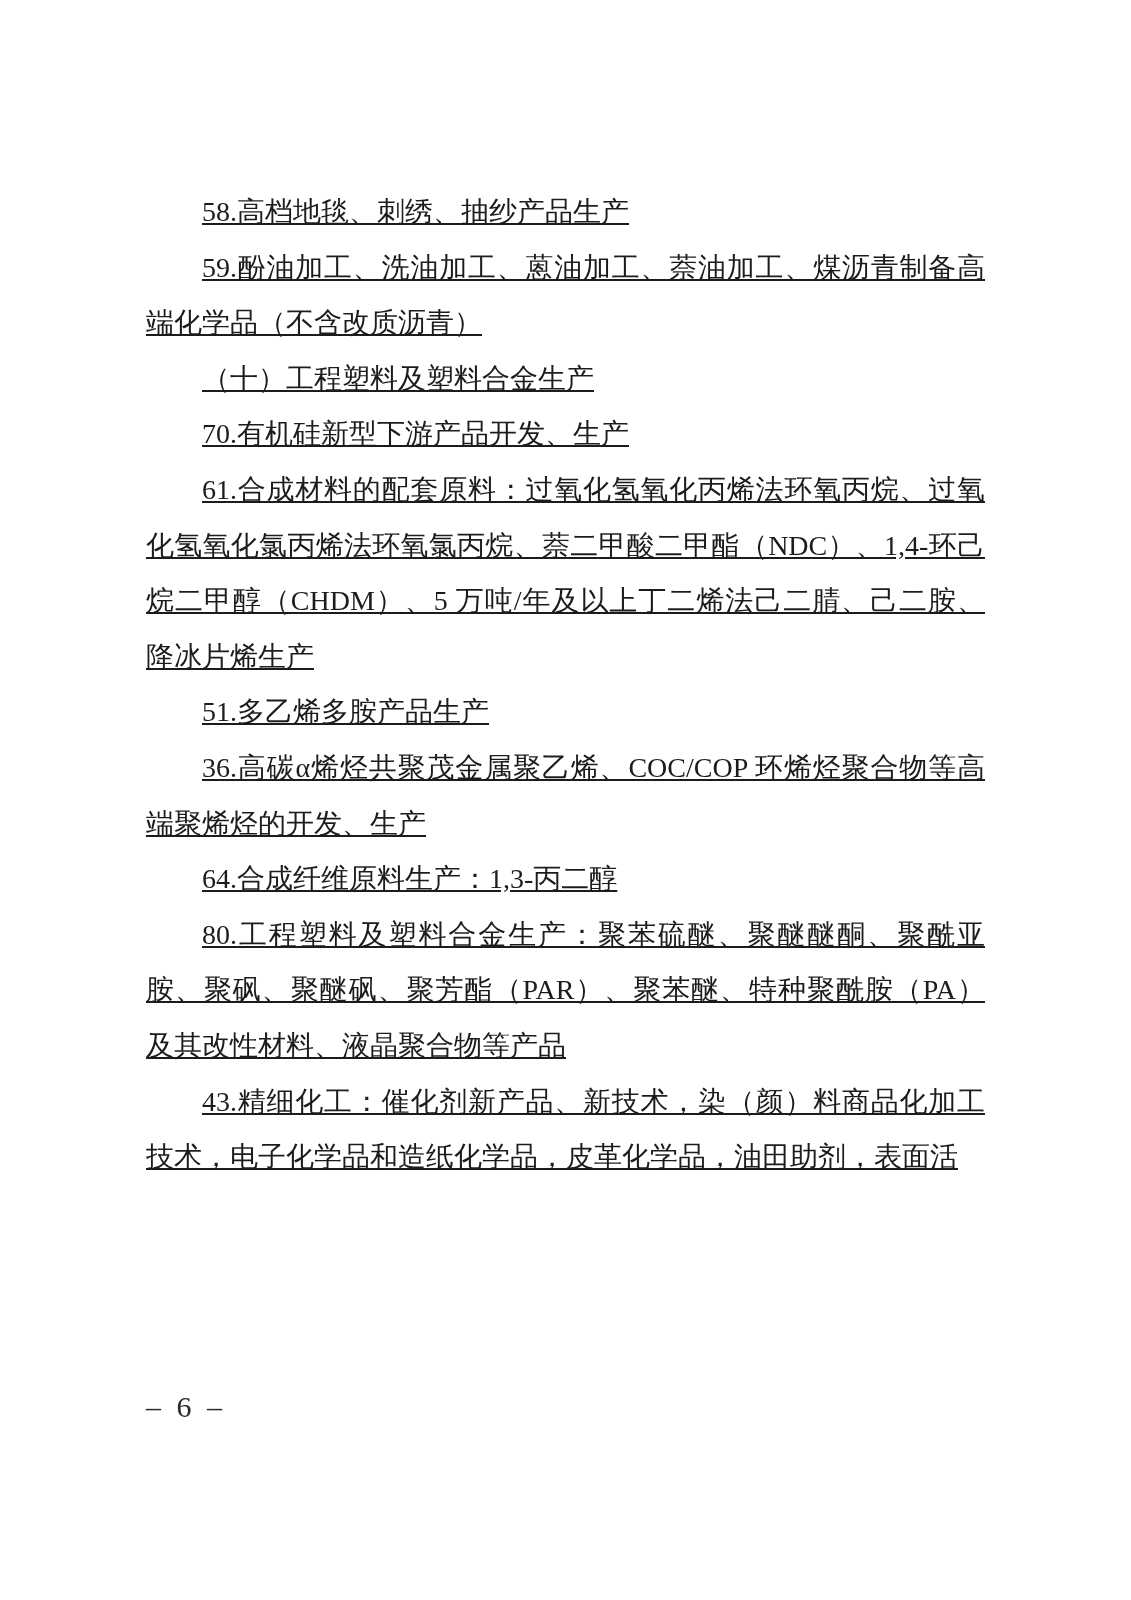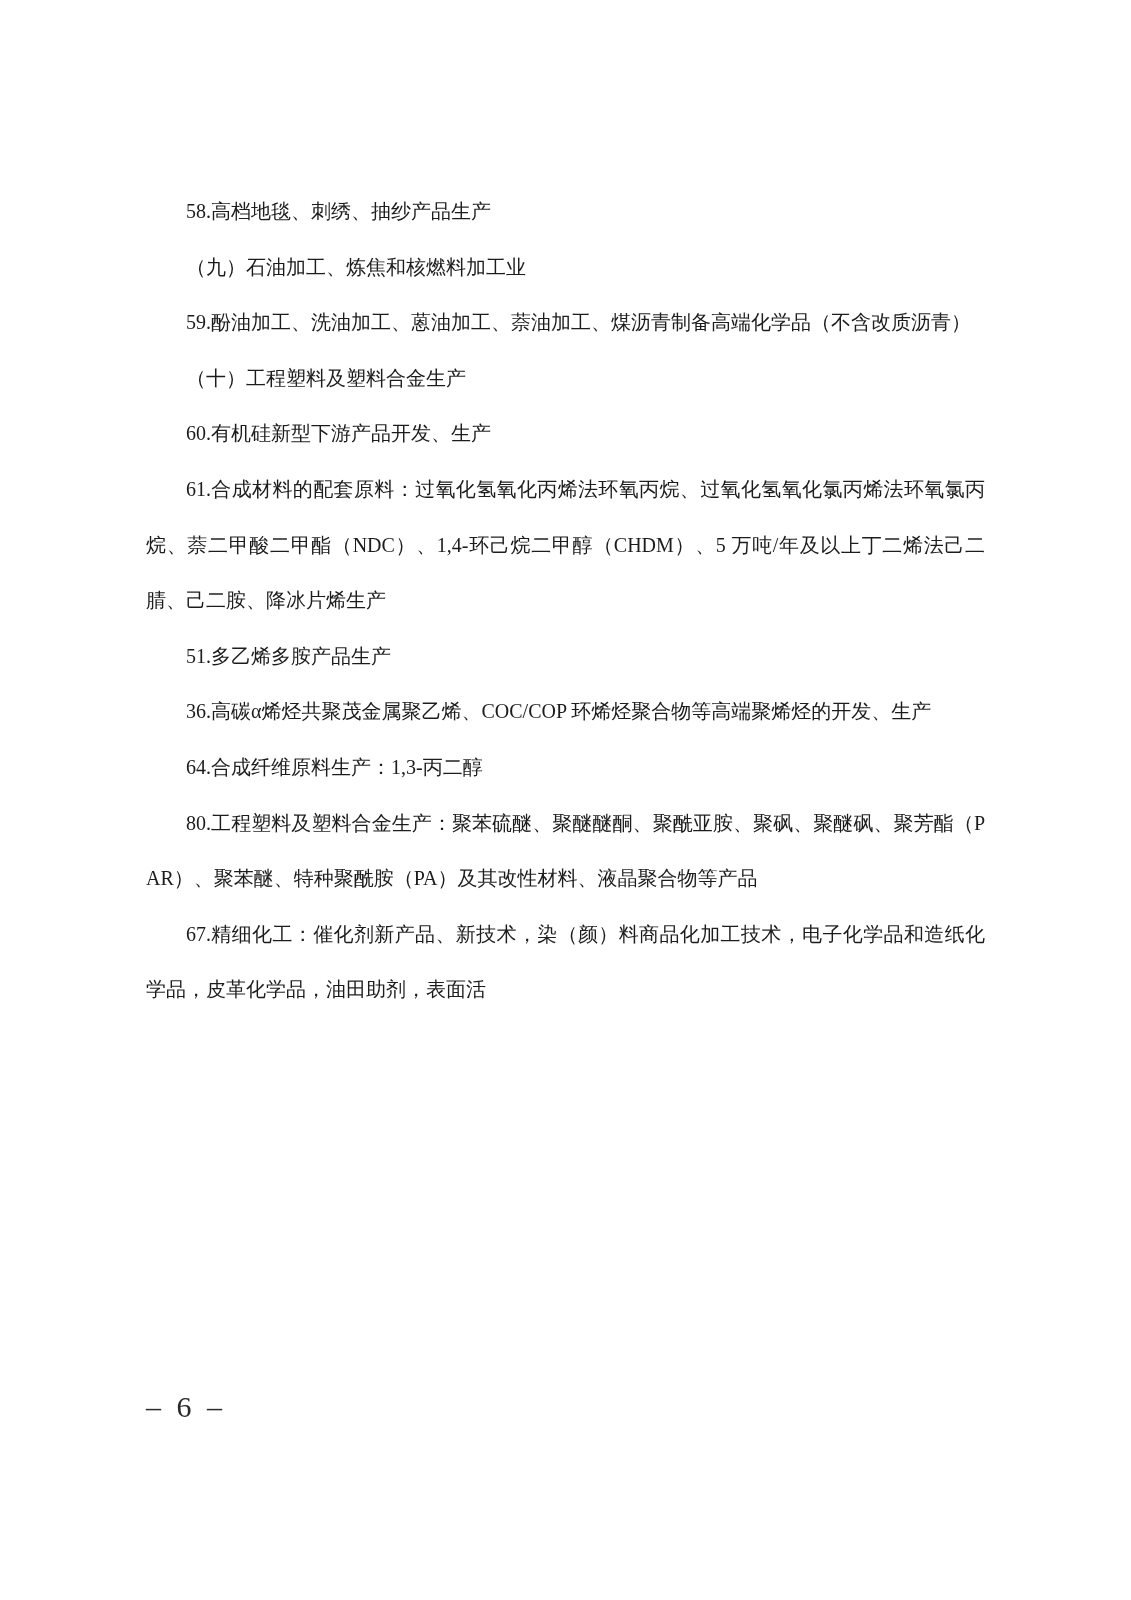--- a/index.html
+++ b/index.html
@@ -15,24 +15,25 @@
     background: #ffffff;
     overflow: hidden;
     font-family: "Liberation Serif", "DejaVu Serif", serif;
   }
   .text-block {
     position: absolute;
     left: 146px;
     top: 184px;
     width: 839px;
     color: #1c1c1c;
-    font-size: 20px;
+    font-size: 28px;
     line-height: 55.6px;
     text-align: justify;
     text-justify: inter-ideograph;
+    text-decoration: underline;
   }
   .para {
     margin: 0;
     text-indent: 2em;
     word-break: break-all;
   }
   .section-heading {
     margin: 0;
     text-indent: 2em;
     word-break: break-all;
@@ -46,25 +47,24 @@
     letter-spacing: 4px;
     font-family: "Liberation Serif", "DejaVu Serif", serif;
   }
 </style>
 </head>
 <body>
 
 <div class="page">
   <div class="text-block">
     <p class="para">58.高档地毯、刺绣、抽纱产品生产</p>
-    <p class="section-heading">（九）石油加工、炼焦和核燃料加工业</p>
     <p class="para">59.酚油加工、洗油加工、蒽油加工、萘油加工、煤沥青制备高端化学品（不含改质沥青）</p>
     <p class="section-heading">（十）工程塑料及塑料合金生产</p>
-    <p class="para">60.有机硅新型下游产品开发、生产</p>
+    <p class="para">70.有机硅新型下游产品开发、生产</p>
     <p class="para">61.合成材料的配套原料：过氧化氢氧化丙烯法环氧丙烷、过氧化氢氧化氯丙烯法环氧氯丙烷、萘二甲酸二甲酯（NDC）、1,4-环己烷二甲醇（CHDM）、5 万吨/年及以上丁二烯法己二腈、己二胺、降冰片烯生产</p>
     <p class="para">51.多乙烯多胺产品生产</p>
     <p class="para">36.高碳α烯烃共聚茂金属聚乙烯、COC/COP 环烯烃聚合物等高端聚烯烃的开发、生产</p>
     <p class="para">64.合成纤维原料生产：1,3-丙二醇</p>
     <p class="para">80.工程塑料及塑料合金生产：聚苯硫醚、聚醚醚酮、聚酰亚胺、聚砜、聚醚砜、聚芳酯（PAR）、聚苯醚、特种聚酰胺（PA）及其改性材料、液晶聚合物等产品</p>
-    <p class="para">67.精细化工：催化剂新产品、新技术，染（颜）料商品化加工技术，电子化学品和造纸化学品，皮革化学品，油田助剂，表面活</p>
+    <p class="para">43.精细化工：催化剂新产品、新技术，染（颜）料商品化加工技术，电子化学品和造纸化学品，皮革化学品，油田助剂，表面活</p>
   </div>
   <div class="page-footer">– 6 –</div>
 </div>
 
 </body></html>

